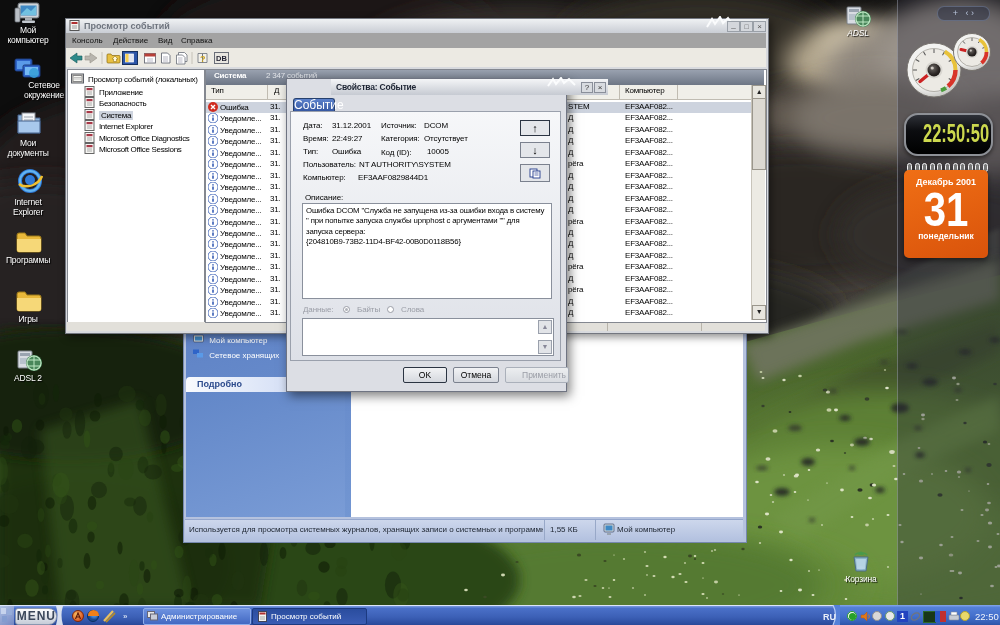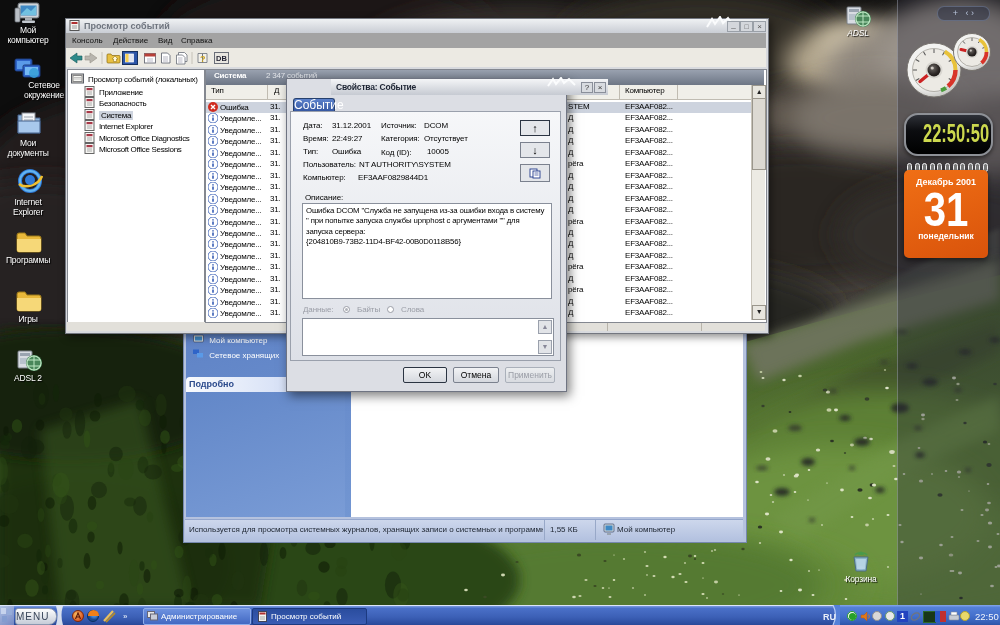--- a/index.html
+++ b/index.html
@@ -671,21 +671,21 @@
  <span style="margin-left:3px;">Мой компьютер</span></div>
 <div class="abs" style="left:193px;top:349px;width:150px;height:12px;color:#fff;font-size:8px;">
  <svg width="11" height="10" viewBox="0 0 11 10" style="vertical-align:-1px">
         <rect x="0" y="0.5" width="6" height="4.5" fill="#2f64c8"></rect>
         <rect x="4" y="4" width="6" height="4.5" fill="#5a9ae8"></rect>
       </svg>
  <span style="margin-left:3px;">Сетевое хранящих</span></div>
 
 <div class="abs" style="left:186px;top:377px;width:159px;height:15px;border-radius:4px 4px 0 0;
  background:linear-gradient(90deg,#f8fafd,#c2d1f2);color:#2b4a8c;font-size:9px;font-weight:bold;
- line-height:15px;padding-left:3px;box-sizing:border-box;">Подробно</div>
+ line-height:15px;padding-left:11px;box-sizing:border-box;">Подробно</div>
 <div class="abs" style="left:186px;top:392px;width:159px;height:125px;background:linear-gradient(160deg,#6287c8,#7a9cd6);"></div>
 
 <div class="abs" style="left:351px;top:331px;width:392px;height:186px;background:#fff;"></div>
 
 <div class="abs" style="left:185px;top:519px;width:558px;height:20px;background:linear-gradient(180deg,#cdd7ec,#b4c2e0);border-top:1px solid #94a6cc;font-size:8px;color:#1c2430;">
  <span style="position:absolute;left:4px;top:5px;width:354px;overflow:hidden;white-space:nowrap;">Используется для просмотра системных журналов, хранящих записи о системных и программных со</span>
  <span style="position:absolute;left:359px;top:0px;height:20px;border-left:1px solid #98a8c8;"></span>
  <span style="position:absolute;left:365px;top:5px;">1,55 КБ</span>
  <span style="position:absolute;left:410px;top:0px;height:20px;border-left:1px solid #98a8c8;"></span>
  <svg style="position:absolute;left:418px;top:3px" width="12" height="13" viewBox="0 0 12 13">
@@ -1041,33 +1041,33 @@
  <span style="position:absolute;left:96px;top:194px;width:7px;height:7px;border:1px solid #9a9da6;border-radius:50%;background:#fff;box-sizing:border-box;"></span>
  <span style="position:absolute;left:110px;top:193px;color:#9a9da6;">Слова</span>
  <div style="position:absolute;left:11px;top:206px;width:250px;height:36px;background:#fff;border:1px solid #8a909c;">
   <div style="position:absolute;right:1px;top:1px;width:12px;height:12px;background:#e2e4e8;border:1px solid #9aa0ac;font-size:7px;line-height:11px;text-align:center;color:#889;">▲</div>
   <div style="position:absolute;right:1px;bottom:1px;width:12px;height:12px;background:#e2e4e8;border:1px solid #9aa0ac;font-size:7px;line-height:11px;text-align:center;color:#889;">▼</div>
  </div>
 </div>
 
 <div class="abs" style="left:403px;top:367px;width:42px;height:14px;background:linear-gradient(180deg,#f2f3f5,#d5d8de);border:1px solid #2b3442;border-radius:2px;font-size:8.5px;text-align:center;line-height:14px;color:#000;">OK</div>
 <div class="abs" style="left:453px;top:367px;width:44px;height:14px;background:linear-gradient(180deg,#f2f3f5,#d5d8de);border:1px solid #7b818e;border-radius:2px;font-size:8.5px;text-align:center;line-height:14px;color:#000;">Отмена</div>
-<div class="abs" style="left:505px;top:367px;width:48px;height:14px;background:linear-gradient(180deg,#eceef0,#d8dbe0);border:1px solid #aab0ba;border-radius:2px;font-size:8.5px;text-align:center;line-height:14px;color:#9a9da6;">Применить</div>
+<div class="abs" style="left:505px;top:367px;width:48px;height:14px;background:linear-gradient(180deg,#eceef0,#d8dbe0);border:1px solid #aab0ba;border-radius:2px;font-size:8.5px;text-align:center;line-height:14px;color:#9a9da6;padding-left:14px;">Применить</div>
 </div>
 
 <div id="taskbar">
 <div class="abs" style="left:0;top:605px;width:1000px;height:20px;background:linear-gradient(180deg,#7b9ce2 0%,#4a70c8 12%,#3c60b6 55%,#2e4fa2 85%,#264592 100%);border-top:1px solid #dce6f8;"></div>
 
 <div class="abs" style="left:0;top:606px;width:14px;height:19px;background:linear-gradient(135deg,#b9c8e6,#7e90c8);opacity:0.9;">
       <span style="position:absolute;left:1px;top:2px;width:5px;height:6px;background:#d5dff2;"></span>
       <span style="position:absolute;left:7px;top:3px;width:5px;height:6px;background:#9fb4dc;"></span>
       <span style="position:absolute;left:2px;top:10px;width:5px;height:6px;background:#8ca4d4;"></span>
     </div>
 
-<div class="abs" style="left:15px;top:608px;width:40px;height:15px;background:linear-gradient(180deg,#fdfdfd,#c6ccd8);border:1px solid #8a97b0;border-radius:3px 8px 8px 3px;color:#3a465a;font-size:10px;font-weight:normal;text-align:left;line-height:15px;letter-spacing:1px;">MENU</div>
+<div class="abs" style="left:15px;top:608px;width:40px;height:15px;background:linear-gradient(180deg,#fdfdfd,#c6ccd8);border:1px solid #8a97b0;border-radius:3px 8px 8px 3px;color:#3a465a;font-size:12px;font-weight:bold;text-align:right;line-height:15px;letter-spacing:1px;">MENU</div>
 <svg class="abs" style="left:55px;top:606px" width="10" height="19" viewBox="0 0 10 19">
       <path d="M1,0 L8,0 Q5,9 8,19 L1,19 Q4,9 1,0 Z" fill="#e8ecf4" opacity="0.9"></path>
     </svg>
 
 <span class="abs" style="left:72px;top:610px;width:12px;height:12px;border-radius:50%;background:radial-gradient(circle at 35% 35%,#f8c060,#d03010);border:1px solid #802808;box-sizing:border-box;"></span>
     <svg class="abs" style="left:72px;top:610px" width="12" height="12" viewBox="0 0 12 12">
       <path d="M3.5,9 L6,3 L8.5,9 M4.6,7 h2.8" stroke="#5a1408" stroke-width="1.1" fill="none"></path>
     </svg>
 <span class="abs" style="left:87px;top:610px;width:12px;height:12px;border-radius:50%;background:radial-gradient(circle at 60% 30%,#4a8ad8 30%,#1a4a90 60%);border:1px solid #0a3060;box-sizing:border-box;"></span>
 <span class="abs" style="left:88px;top:610px;width:11px;height:6px;border-radius:6px 6px 0 0;background:#f08018;"></span>

